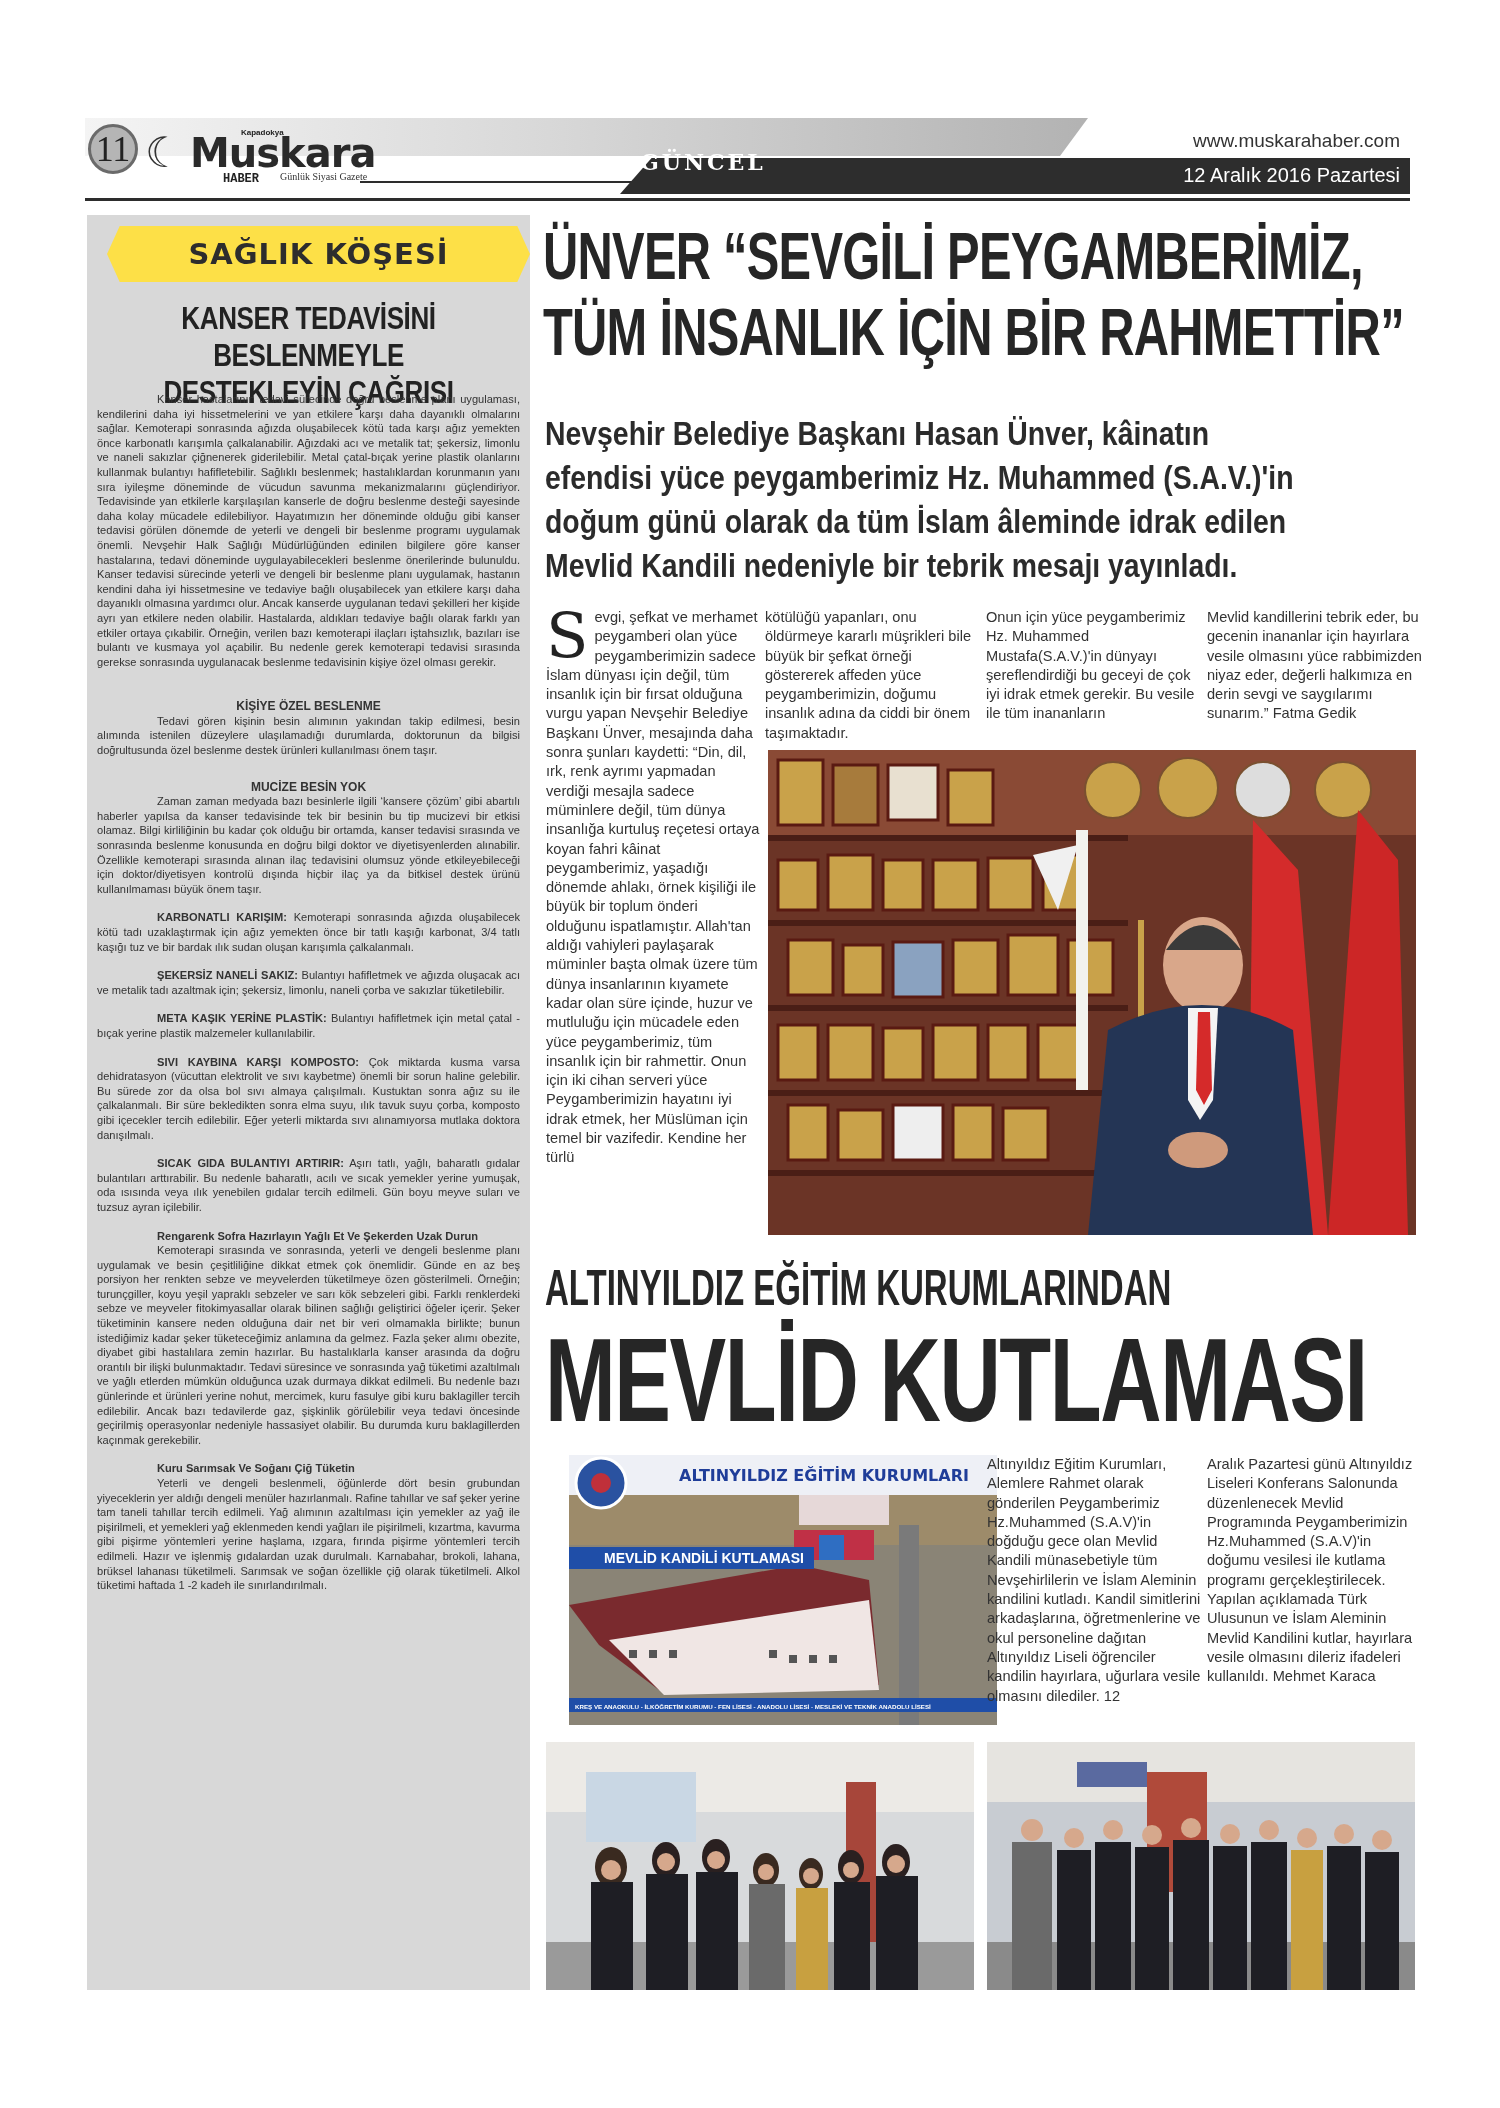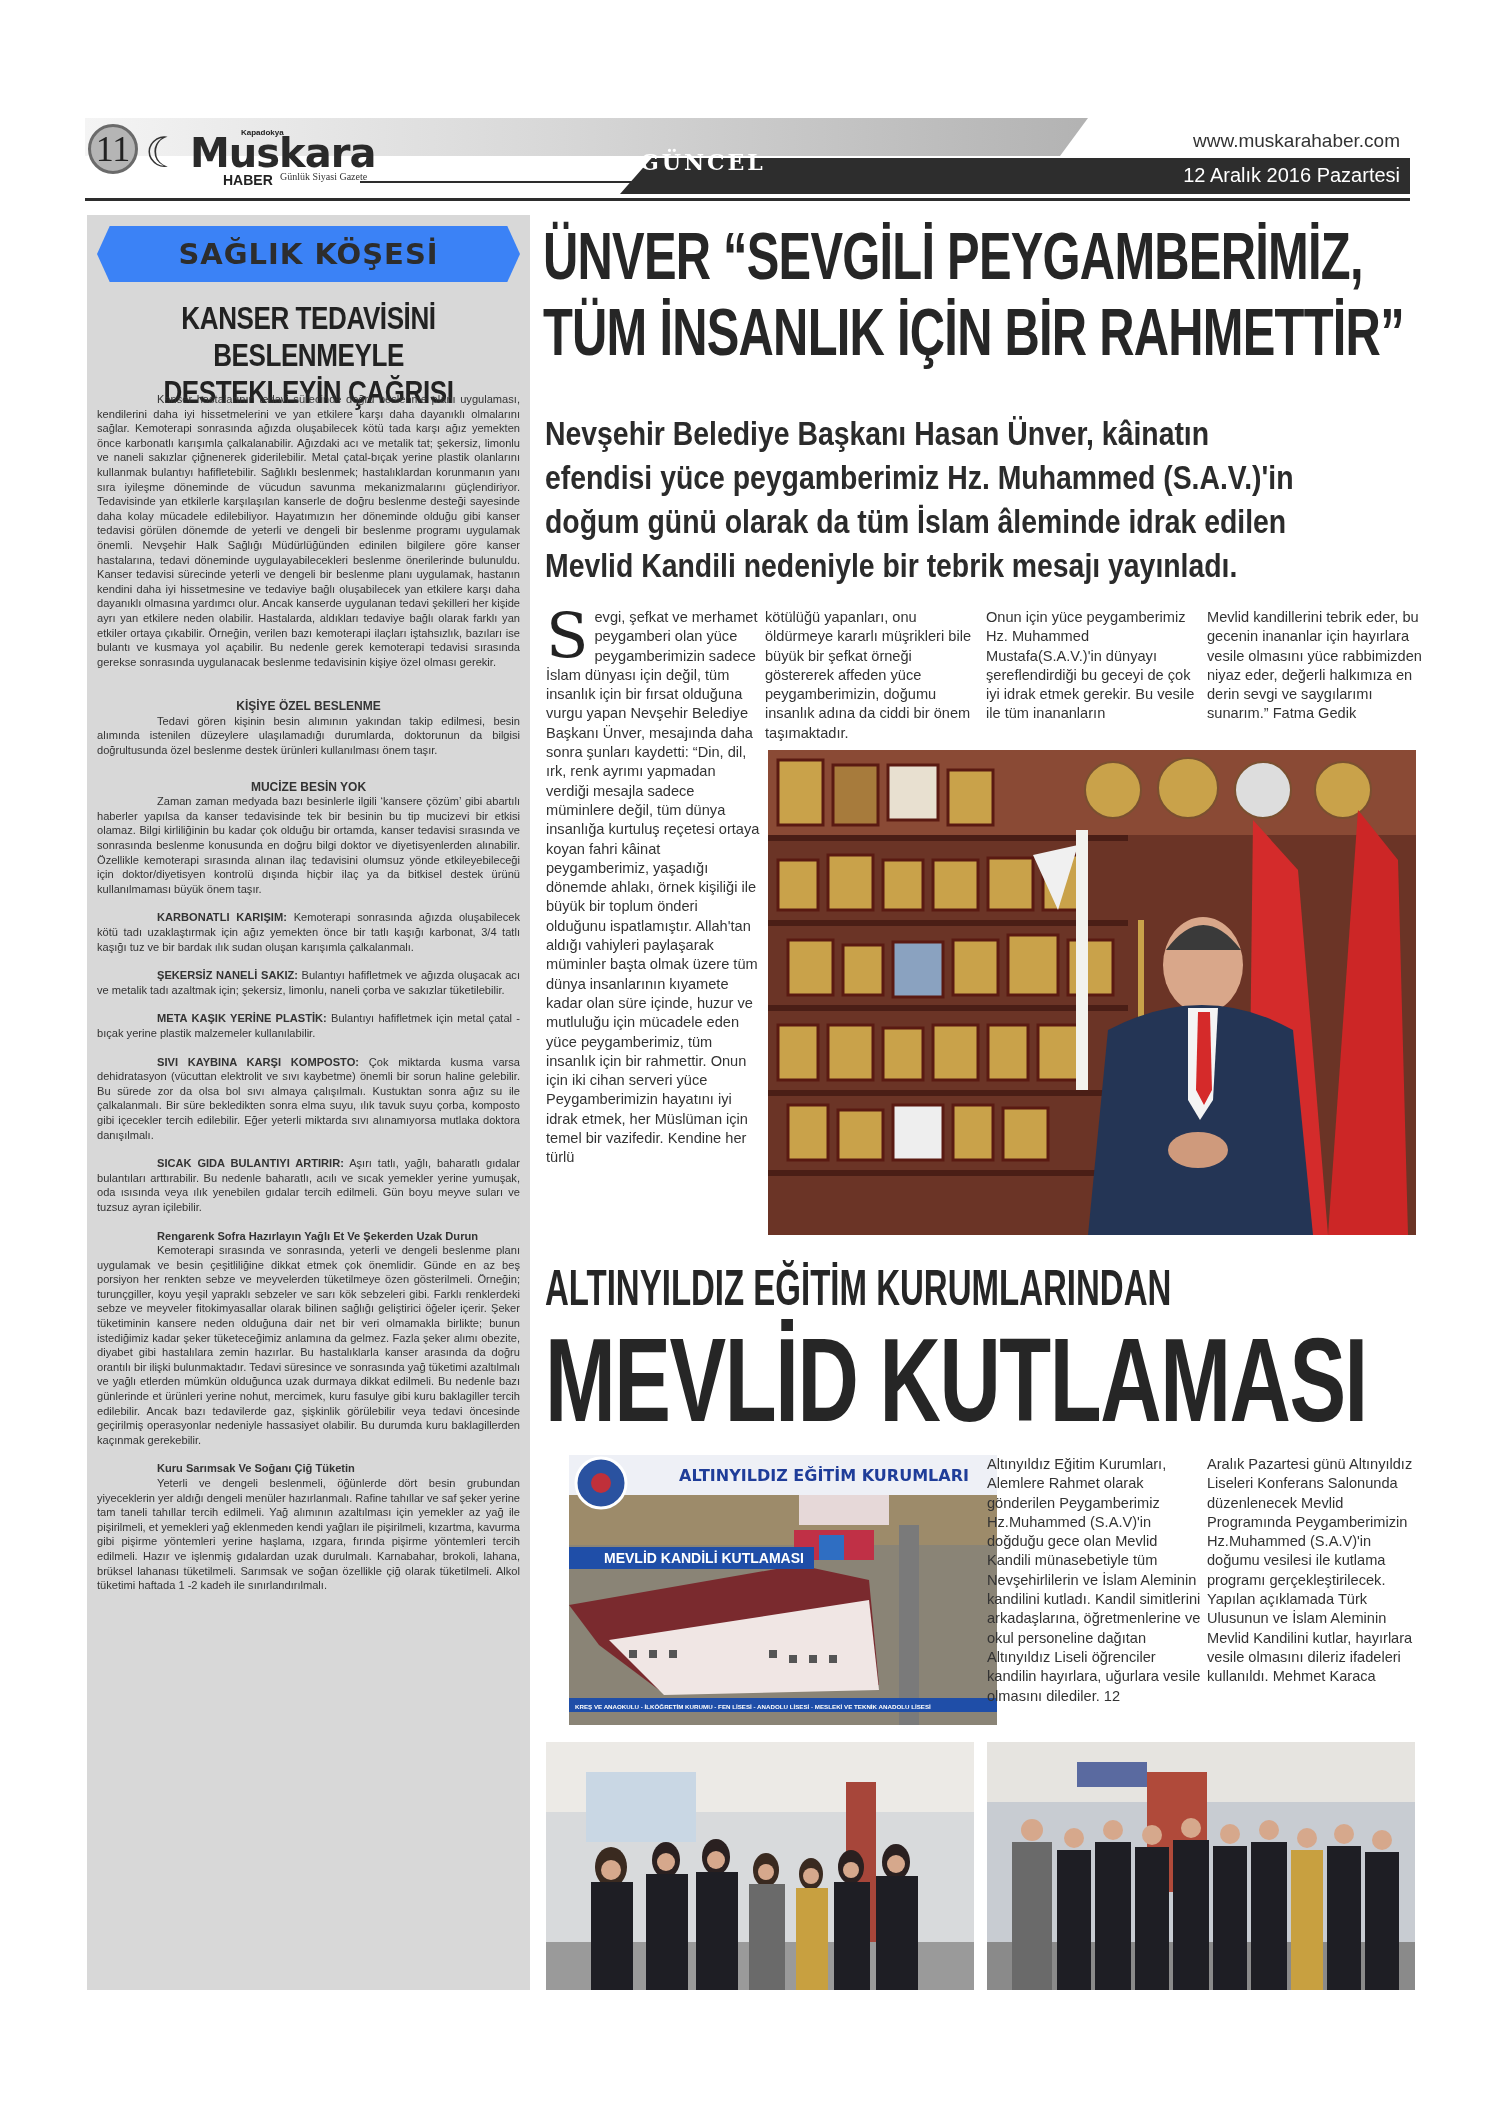--- a/index.html
+++ b/index.html
@@ -9,28 +9,28 @@
   #mast-grad{left:85px;top:118px;width:1325px;height:38px;background:linear-gradient(90deg,#f4f4f4 0%,#d8d8d8 35%,#9c9c9c 100%);}
   #mast-white{left:1060px;top:118px;width:350px;height:38px;background:#fff;clip-path:polygon(8% 0,100% 0,100% 100%,0 100%);}
   #mast-dark{left:620px;top:158px;width:790px;height:36px;background:#2d2d2d;clip-path:polygon(4% 0,100% 0,100% 100%,0 100%);}
   #mast-rule{left:85px;top:198px;width:1325px;height:3px;background:#2d2d2d;}
   #mast-thin{left:360px;top:181px;width:290px;height:2px;background:#2d2d2d;}
   #page-num{left:88px;top:124px;width:50px;height:50px;border-radius:50%;background:#b5b5b5;border:3px solid #6a6a6a;box-sizing:border-box;display:flex;align-items:center;justify-content:center;font-family:"Liberation Serif",serif;font-size:36px;color:#222;}
   #logo{left:145px;top:122px;width:260px;height:62px;}
   #logo .crescent{position:absolute;left:0;top:6px;font-size:42px;color:#333;font-family:"DejaVu Sans",sans-serif;}
   #logo .kap{position:absolute;left:96px;top:6px;font-size:8px;font-weight:bold;color:#222;}
   #logo .name{position:absolute;left:45px;top:8px;font-size:40px;font-weight:bold;letter-spacing:-1px;color:#2a2a2a;font-family:"DejaVu Sans",sans-serif;}
-  #logo .haber{position:absolute;left:78px;top:50px;font-size:14px;font-weight:bold;color:#222;}
+  #logo .haber{position:absolute;left:78px;top:50px;font-size:12px;font-weight:bold;color:#222;font-family:Liberation Mono, monospace;}
   #logo .slogan{position:absolute;left:135px;top:49px;font-size:10px;font-family:"Liberation Serif",serif;color:#333;}
   #section-label{left:640px;top:149px;font-size:22px;font-weight:bold;color:#fff;letter-spacing:3px;font-family:"DejaVu Serif",serif;}
   #site-url{left:1095px;top:130px;width:305px;text-align:right;font-size:19px;color:#333;}
   #date{left:1000px;top:164px;width:400px;text-align:right;font-size:20px;color:#fff;}
   
   #sidebar{left:87px;top:215px;width:443px;height:1775px;background:#d8d8d8;}
-  #sb-banner{left:97px;top:226px;width:423px;height:56px;background:#3b82f6;clip-path:polygon(3% 0,97% 0,100% 50%,97% 100%,3% 100%,0 50%);display:flex;align-items:center;justify-content:center;}
+  #sb-banner{left:107px;top:226px;width:423px;height:56px;background:#fde047;clip-path:polygon(3% 0,97% 0,100% 50%,97% 100%,3% 100%,0 50%);display:flex;align-items:center;justify-content:center;}
   #sb-banner span{font-size:29px;font-weight:bold;color:#2d2d2d;letter-spacing:1px;font-family:"DejaVu Sans",sans-serif;}
   #sb-title{left:97px;top:300px;width:423px;text-align:center;font-size:31px;line-height:37px;font-weight:bold;color:#222;font-family:"Liberation Sans",sans-serif;transform:scaleX(.84);transform-origin:center top;letter-spacing:-0.5px;}
   #sb-body{left:97px;top:392px;width:423px;font-size:11.1px;line-height:14.6px;color:#333;text-align:justify;}
   #sb-body p{margin:0;text-indent:60px;}
   #sb-body .h{text-align:center;font-weight:bold;text-indent:0;font-size:12px;margin-top:22px;}
   #sb-body .gap{height:14px;}
   #sb-body .lead{font-weight:bold;}
   #sb-body .sub{font-weight:bold;text-indent:60px;}
   
   #h1{left:543px;top:218px;width:880px;font-size:66px;line-height:76px;font-weight:bold;color:#262626;font-family:"Liberation Sans",sans-serif;transform:scaleX(.74);transform-origin:left top;white-space:nowrap;letter-spacing:-1px;}

